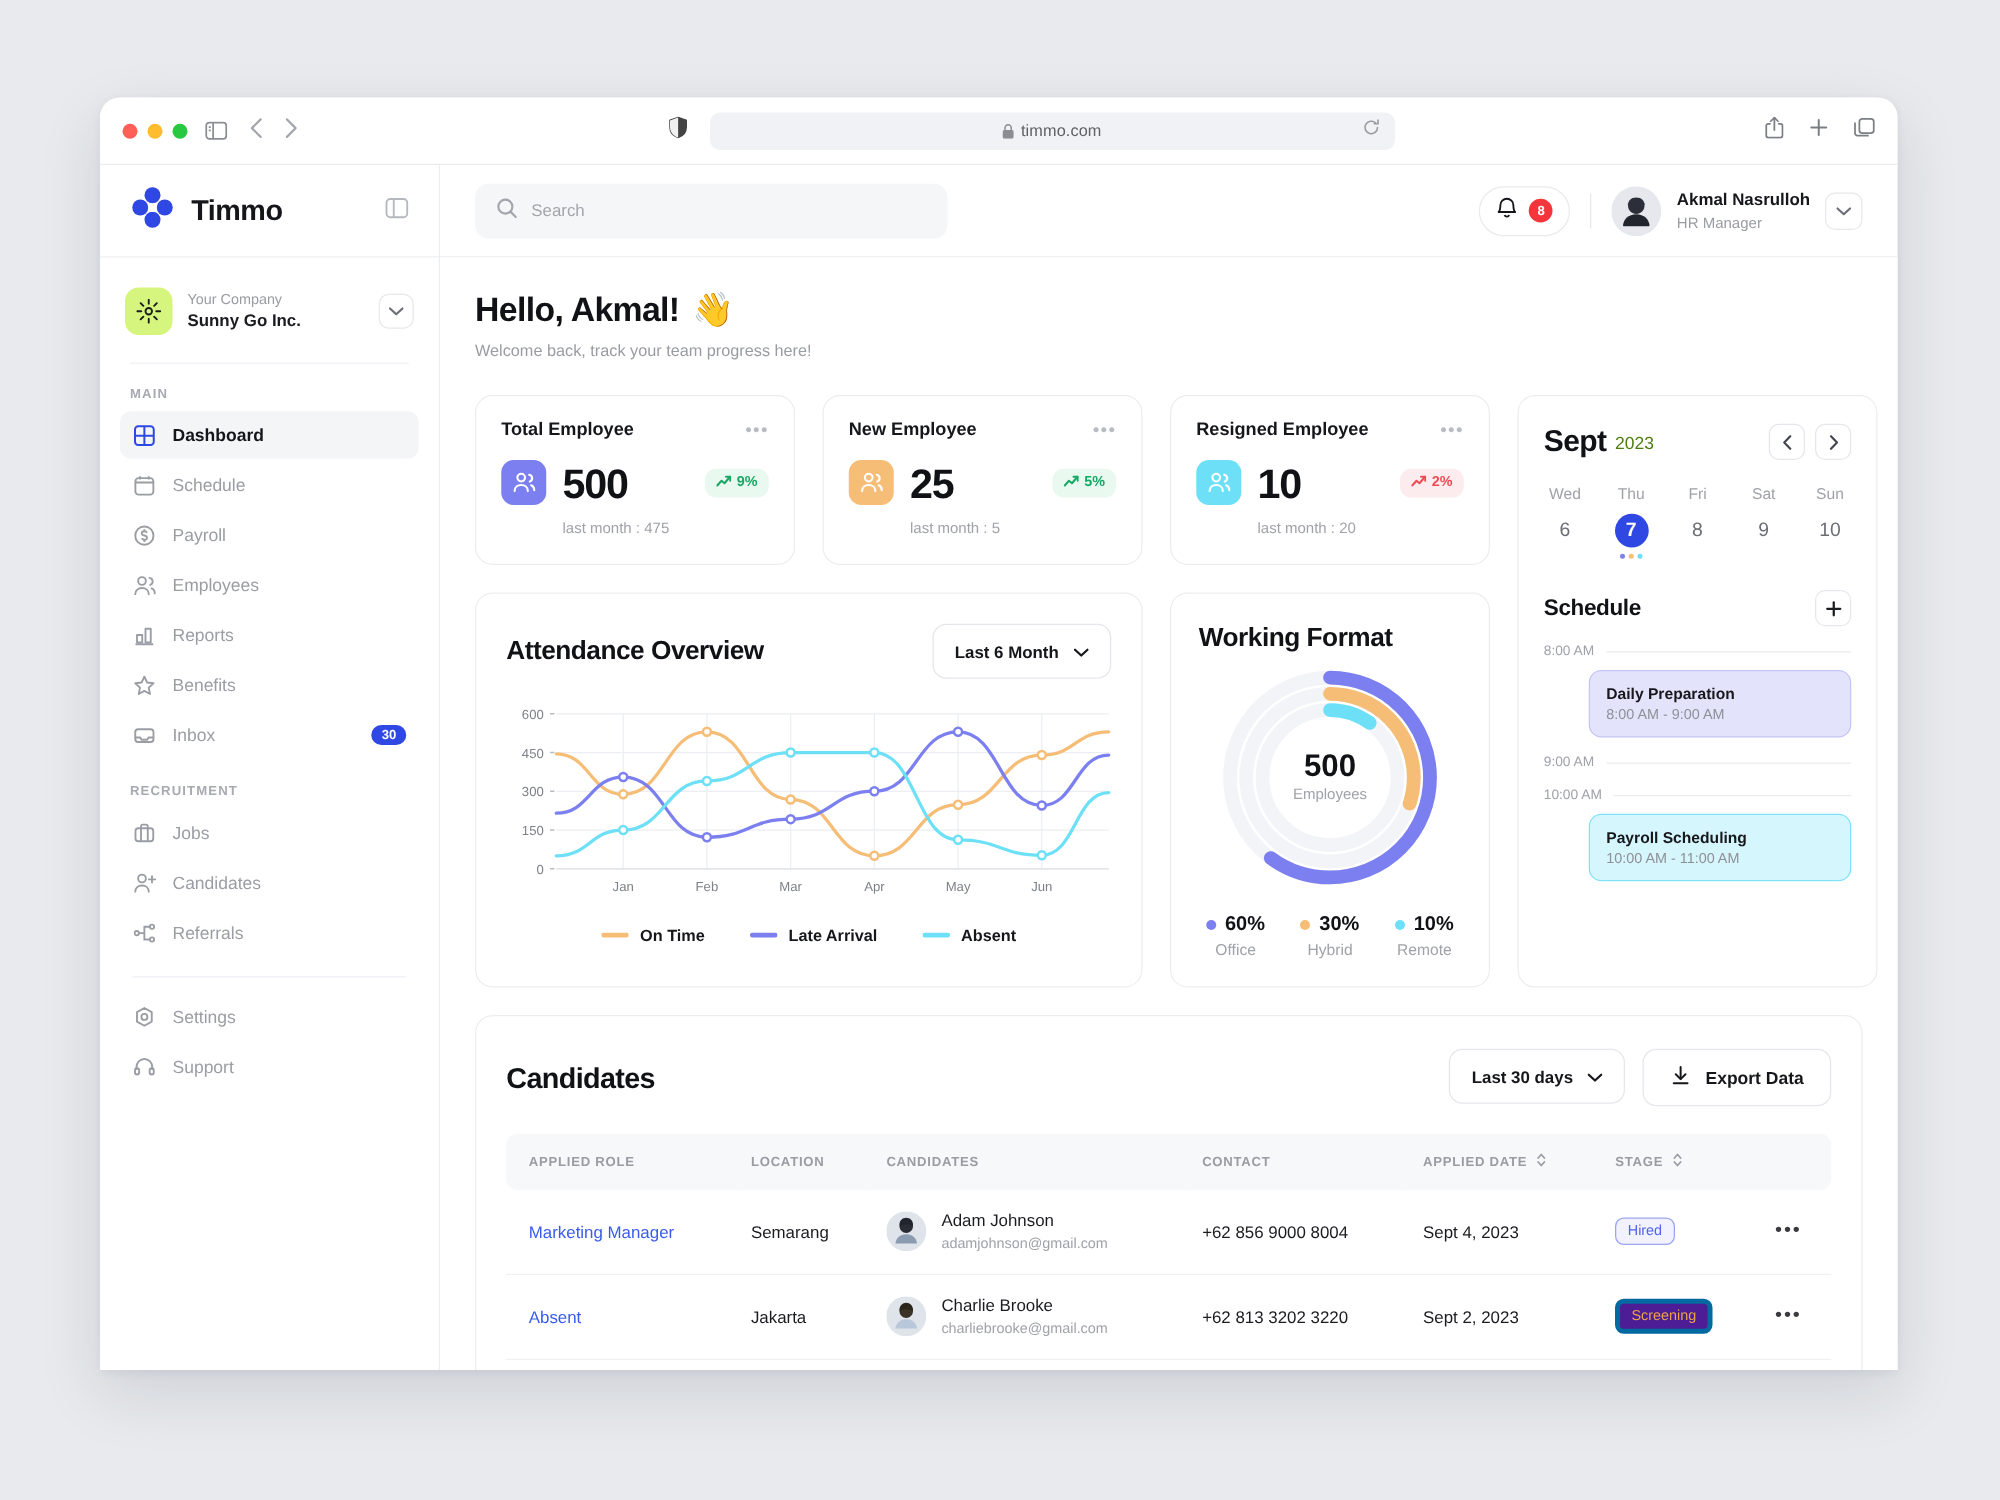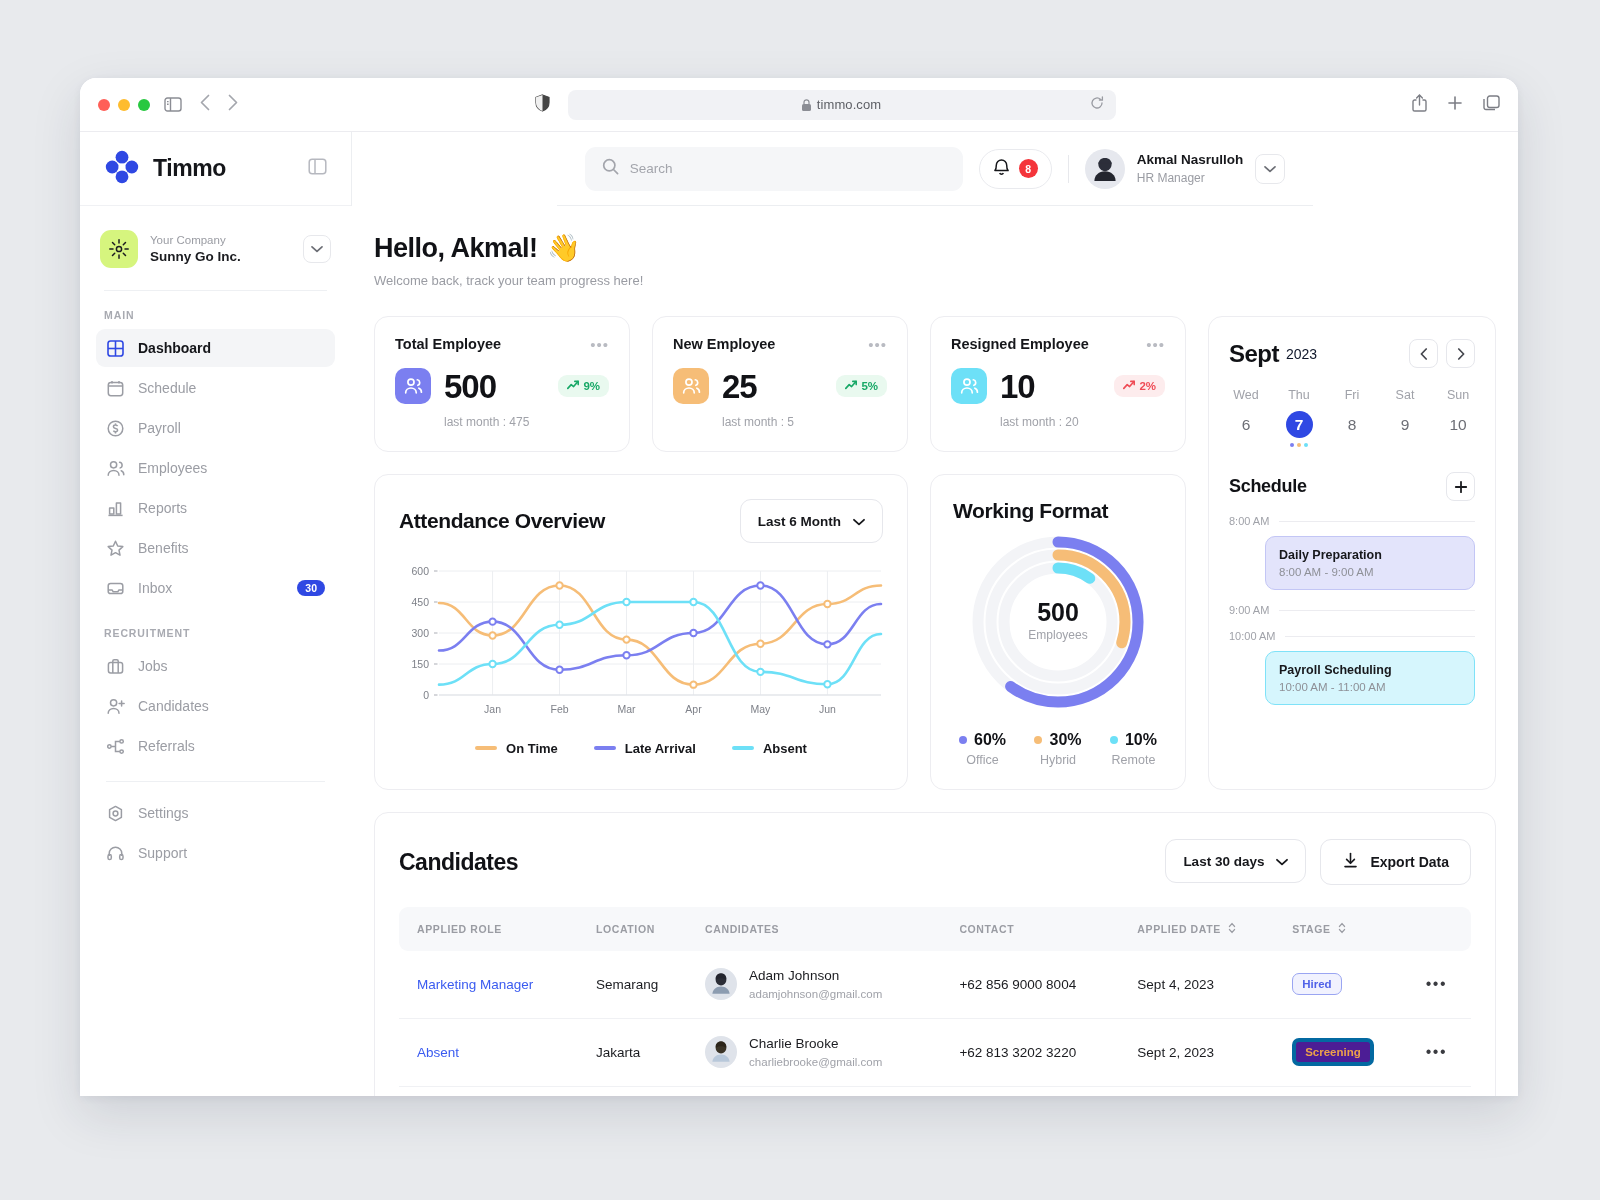--- a/index.html
+++ b/index.html
@@ -84,21 +84,21 @@
   .nav-item .ico { width: 19px; height: 19px; display:flex; align-items:center; justify-content:center; flex-shrink:0; }
   .nav-item.active { background: #f4f5f7; color: #15161a; font-weight: 700; }
   .nav-item.active .ico { color: #2f48e3; }
   .badge-count {
     margin-left: auto; background: #2f48e3; color: #fff; font-size: 10.5px;
     font-weight: 700; border-radius: 10px; padding: 2px 8px; min-width: 26px; text-align:center;
   }
   .nav-divider { height: 1px; background: #eef0f3; margin: 16px 10px 12px; }
 
   
-  .main { flex: 1; display: flex; flex-direction: column; min-width: 0; background:#fff;align-items:center; }
+  .main { flex: 1; display: flex; flex-direction: column; min-width: 0; background:#fff; }
   .topbar {
     height: 74px; border-bottom: 1px solid #eceef1;
     display: flex; align-items: center; padding: 0 28px; gap: 16px; flex-shrink:0;
   }
   .search {
     width: 378px; height: 44px; background: #f5f6f8; border-radius: 11px;
     display: flex; align-items: center; gap: 11px; padding: 0 17px;
   }
   .search .ph { font-size: 13.5px; color: #a3a5ac; }
   .topbar-right { margin-left: auto; display: flex; align-items: center; gap: 16px; }
@@ -178,21 +178,21 @@
   .lg-item { text-align: center; }
   .lg-top { display: flex; align-items: center; gap: 7px; justify-content: center; }
   .lg-dot { width: 8px; height: 8px; border-radius: 50%; }
   .lg-pct { font-size: 16px; font-weight: 700; color: #111216; }
   .lg-lab { font-size: 12.5px; color: #a0a2a9; margin-top: 4px; }
 
   
   .cal-card { padding: 22px 20px 20px; height: 100%; }
   .cal-head { display: flex; align-items: center; }
   .cal-month { font-size: 24px; font-weight: 700; color: #111216; letter-spacing: -.5px; }
-  .cal-year { font-size: 14px; color: #0f172a; font-weight: 400; margin-left: 7px;}
+  .cal-year { font-size: 14px; color: #4d7c0f; font-weight: 400; margin-left: 7px;}
   .cal-navs { margin-left: auto; display: flex; gap: 8px; }
   .cal-nav {
     width: 29px; height: 29px; border: 1px solid #e6e7ec; border-radius: 8px;
     display: flex; align-items: center; justify-content: center; color: #44464d;
   }
   .cal-days { display: flex; justify-content: space-between; margin-top: 20px; }
   .cal-day { width: 34px; text-align: center; }
   .cal-dn { font-size: 12.5px; color: #a0a2a9; }
   .cal-dd { font-size: 15.5px; color: #6c6e75; margin-top: 9px; height: 27px; line-height: 27px; }
   .cal-day.sel .cal-dd {
@@ -237,21 +237,21 @@
   thead th:first-child { border-radius: 9px 0 0 9px; padding-left: 18px; }
   thead th:last-child { border-radius: 0 9px 9px 0; }
   .th-in { display: flex; align-items: center; gap: 7px; }
   tbody td { padding: 16px 12px; border-bottom: 1px solid #f0f1f4; font-size: 13.5px; color: #1b1c20; vertical-align: middle; }
   tbody td:first-child { padding-left: 18px; }
   .role-link { color: #3a5bf0; font-size: 13.5px; }
   .cand-cell { display: flex; align-items: center; gap: 12px; }
   .cand-av { width: 32px; height: 32px; border-radius: 50%; overflow: hidden; flex-shrink: 0; }
   .cand-n { font-size: 13.5px; color: #1b1c20; line-height: 1.4; }
   .cand-e { font-size: 11.5px; color: #a0a2a9; line-height: 1.4; }
-  .pill { display: inline-block; font-size: 11.5px; font-weight: 700; padding: 4px 9px; border-radius: 7px; }
+  .pill { display: inline-block; font-size: 11.5px; font-weight: 400; padding: 4px 9px; border-radius: 7px; }
   .pill.hired { color: #5163e8; border: 1px solid #9aa5f2; background: #f1f2fe; }
   .pill.screening { color: #eda24a; border: 4px solid #0369a1; background: #4c1d95; }
   .row-kebab { color: #3a3b40; letter-spacing: 1.5px; font-size: 16px; }
 </style>
 </head>
 <body>
 
 <div class="stage">
   <div class="browser">
 

